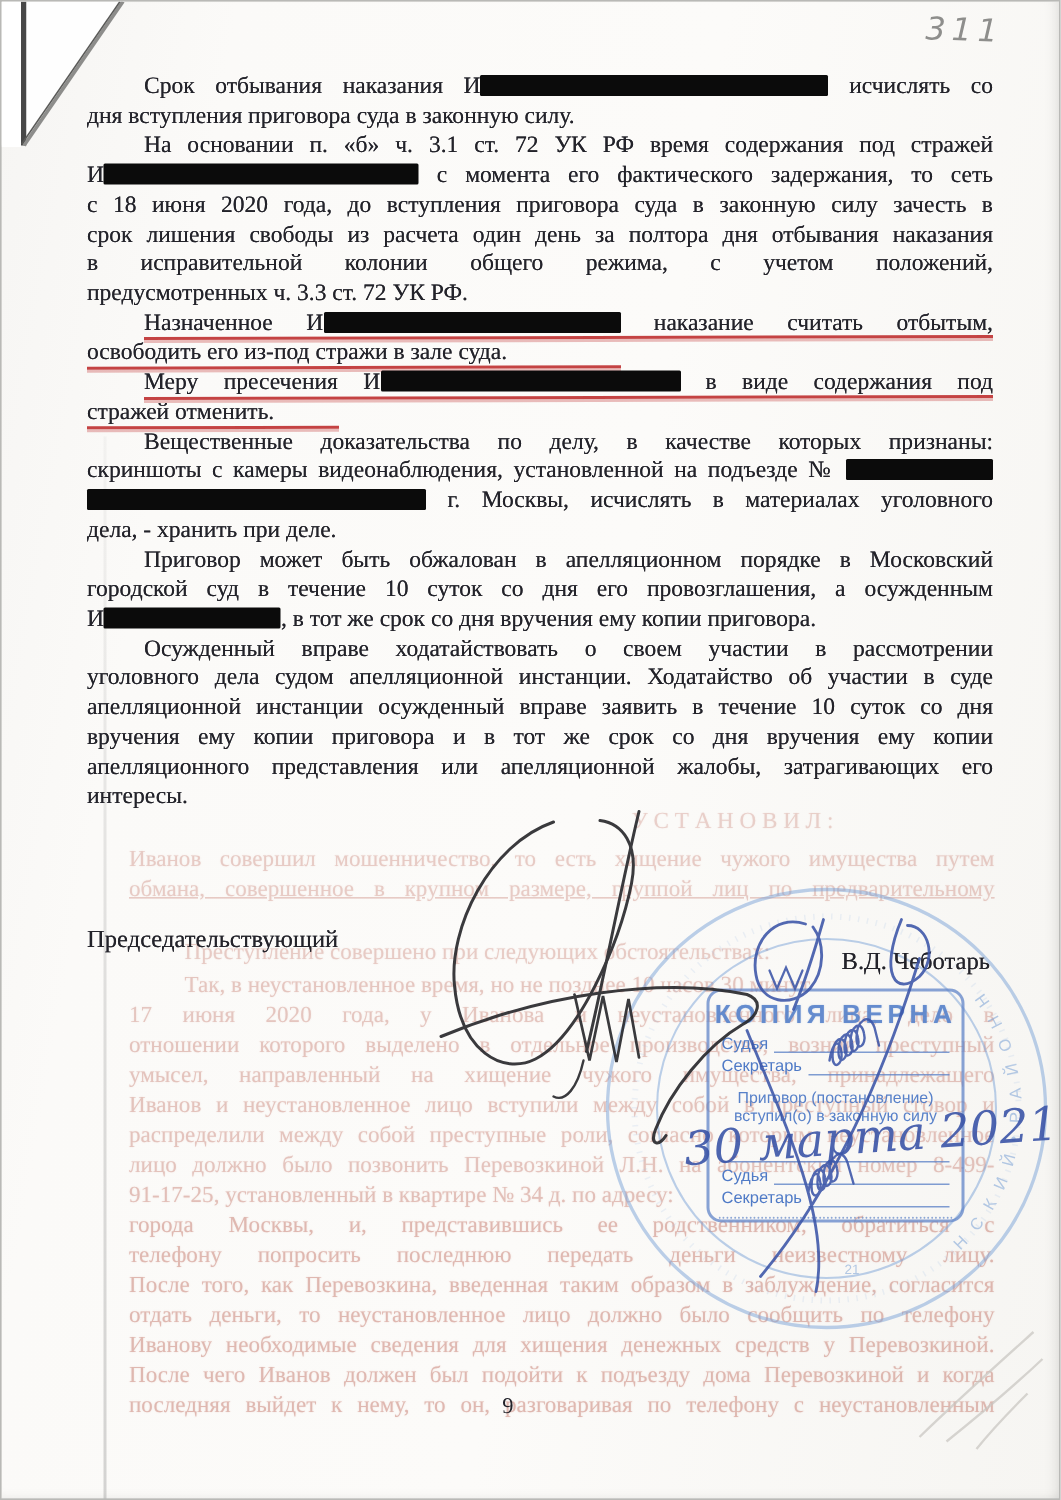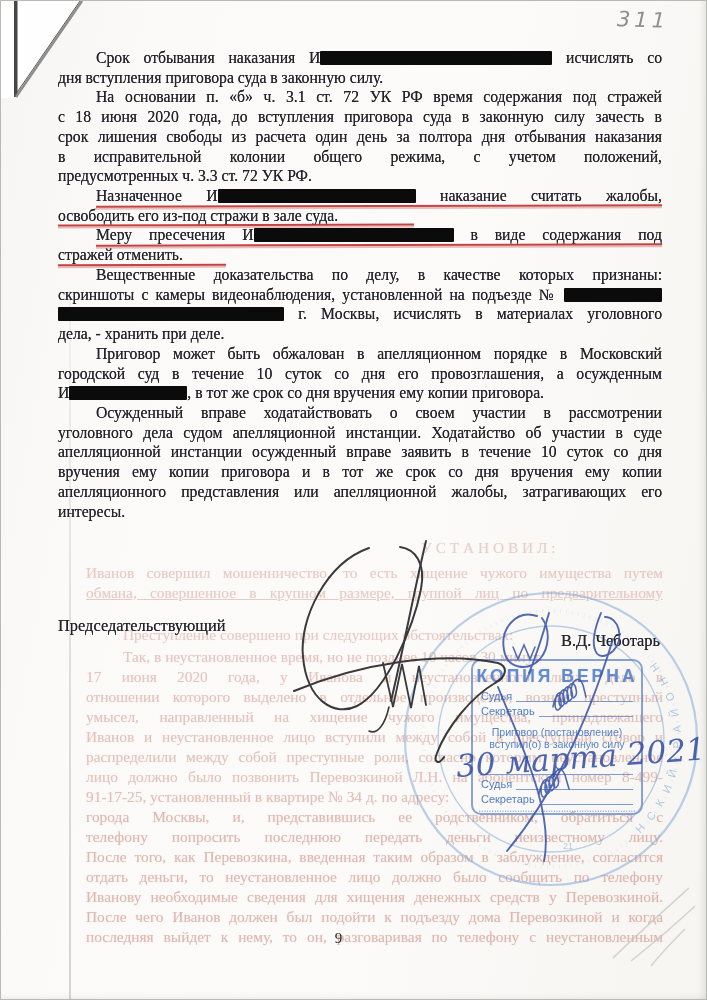--- a/index.html
+++ b/index.html
@@ -90,25 +90,26 @@
       </text>
       <text x="562" y="848" font-size="9" fill="#6d98d2" font-family="Liberation Sans, sans-serif">21</text>
       <circle cx="550" cy="738" r="128" fill="none" stroke="#9cbbe2" stroke-width="4" stroke-dasharray="1 5" opacity="0.35"></circle>
     </g>
   </svg>
 
   <div class="bodytext" id="bodyhost">
       <div class="line ind"><span>Срок отбывания наказания И</span><span class="bar" style="width: 232px;"></span><span> исчислять со</span></div>
       <div class="line last"><span>дня вступления приговора суда в законную силу.</span></div>
       <div class="line ind"><span>На основании п. «б» ч. 3.1 ст. 72 УК РФ время содержания под стражей</span></div>
+      <div class="line"><span>И</span><span class="bar" style="width: 210px;"></span><span> с момента его фактического задержания, то сеть</span></div>
       <div class="line"><span>с 18 июня 2020 года, до вступления приговора суда в законную силу зачесть в</span></div>
       <div class="line"><span>срок лишения свободы из расчета один день за полтора дня отбывания наказания</span></div>
       <div class="line"><span>в исправительной колонии общего режима, с учетом положений,</span></div>
       <div class="line last"><span>предусмотренных ч. 3.3 ст. 72 УК РФ.</span></div>
-      <div class="line ind"><span>Назначенное И</span><span class="bar" style="width: 198px;"></span><span> наказание считать жалобы,</span><i class="redline" style="left: 38px; width: 566px;"></i></div>
+      <div class="line ind"><span>Назначенное И</span><span class="bar" style="width: 198px;"></span><span> наказание считать отбытым,</span><i class="redline" style="left: 38px; width: 566px;"></i></div>
       <div class="line last"><span>освободить его из-под стражи в зале суда.</span><i class="redline" style="left: 0px; width: 356px;"></i></div>
       <div class="line ind"><span>Меру пресечения И</span><span class="bar" style="width: 200px;"></span><span> в виде содержания под</span><i class="redline" style="left: 38px; width: 566px;"></i></div>
       <div class="line last"><span>стражей отменить.</span><i class="redline" style="left: 0px; width: 168px;"></i></div>
       <div class="line ind"><span>Вещественные доказательства по делу, в качестве которых признаны:</span></div>
       <div class="line"><span>скриншоты с камеры видеонаблюдения, установленной на подъезде № </span><span class="bar" style="width: 98px;"></span></div>
       <div class="line"><span class="bar" style="width: 226px;"></span><span> г. Москвы, исчислять в материалах уголовного</span></div>
       <div class="line last"><span>дела, - хранить при деле.</span></div>
       <div class="line ind"><span>Приговор может быть обжалован в апелляционном порядке в Московский</span></div>
       <div class="line"><span>городской суд в течение 10 суток со дня его провозглашения, а осужденным</span></div>
       <div class="line last"><span>И</span><span class="bar" style="width: 118px;"></span><span>, в тот же срок со дня вручения ему копии приговора.</span></div>

